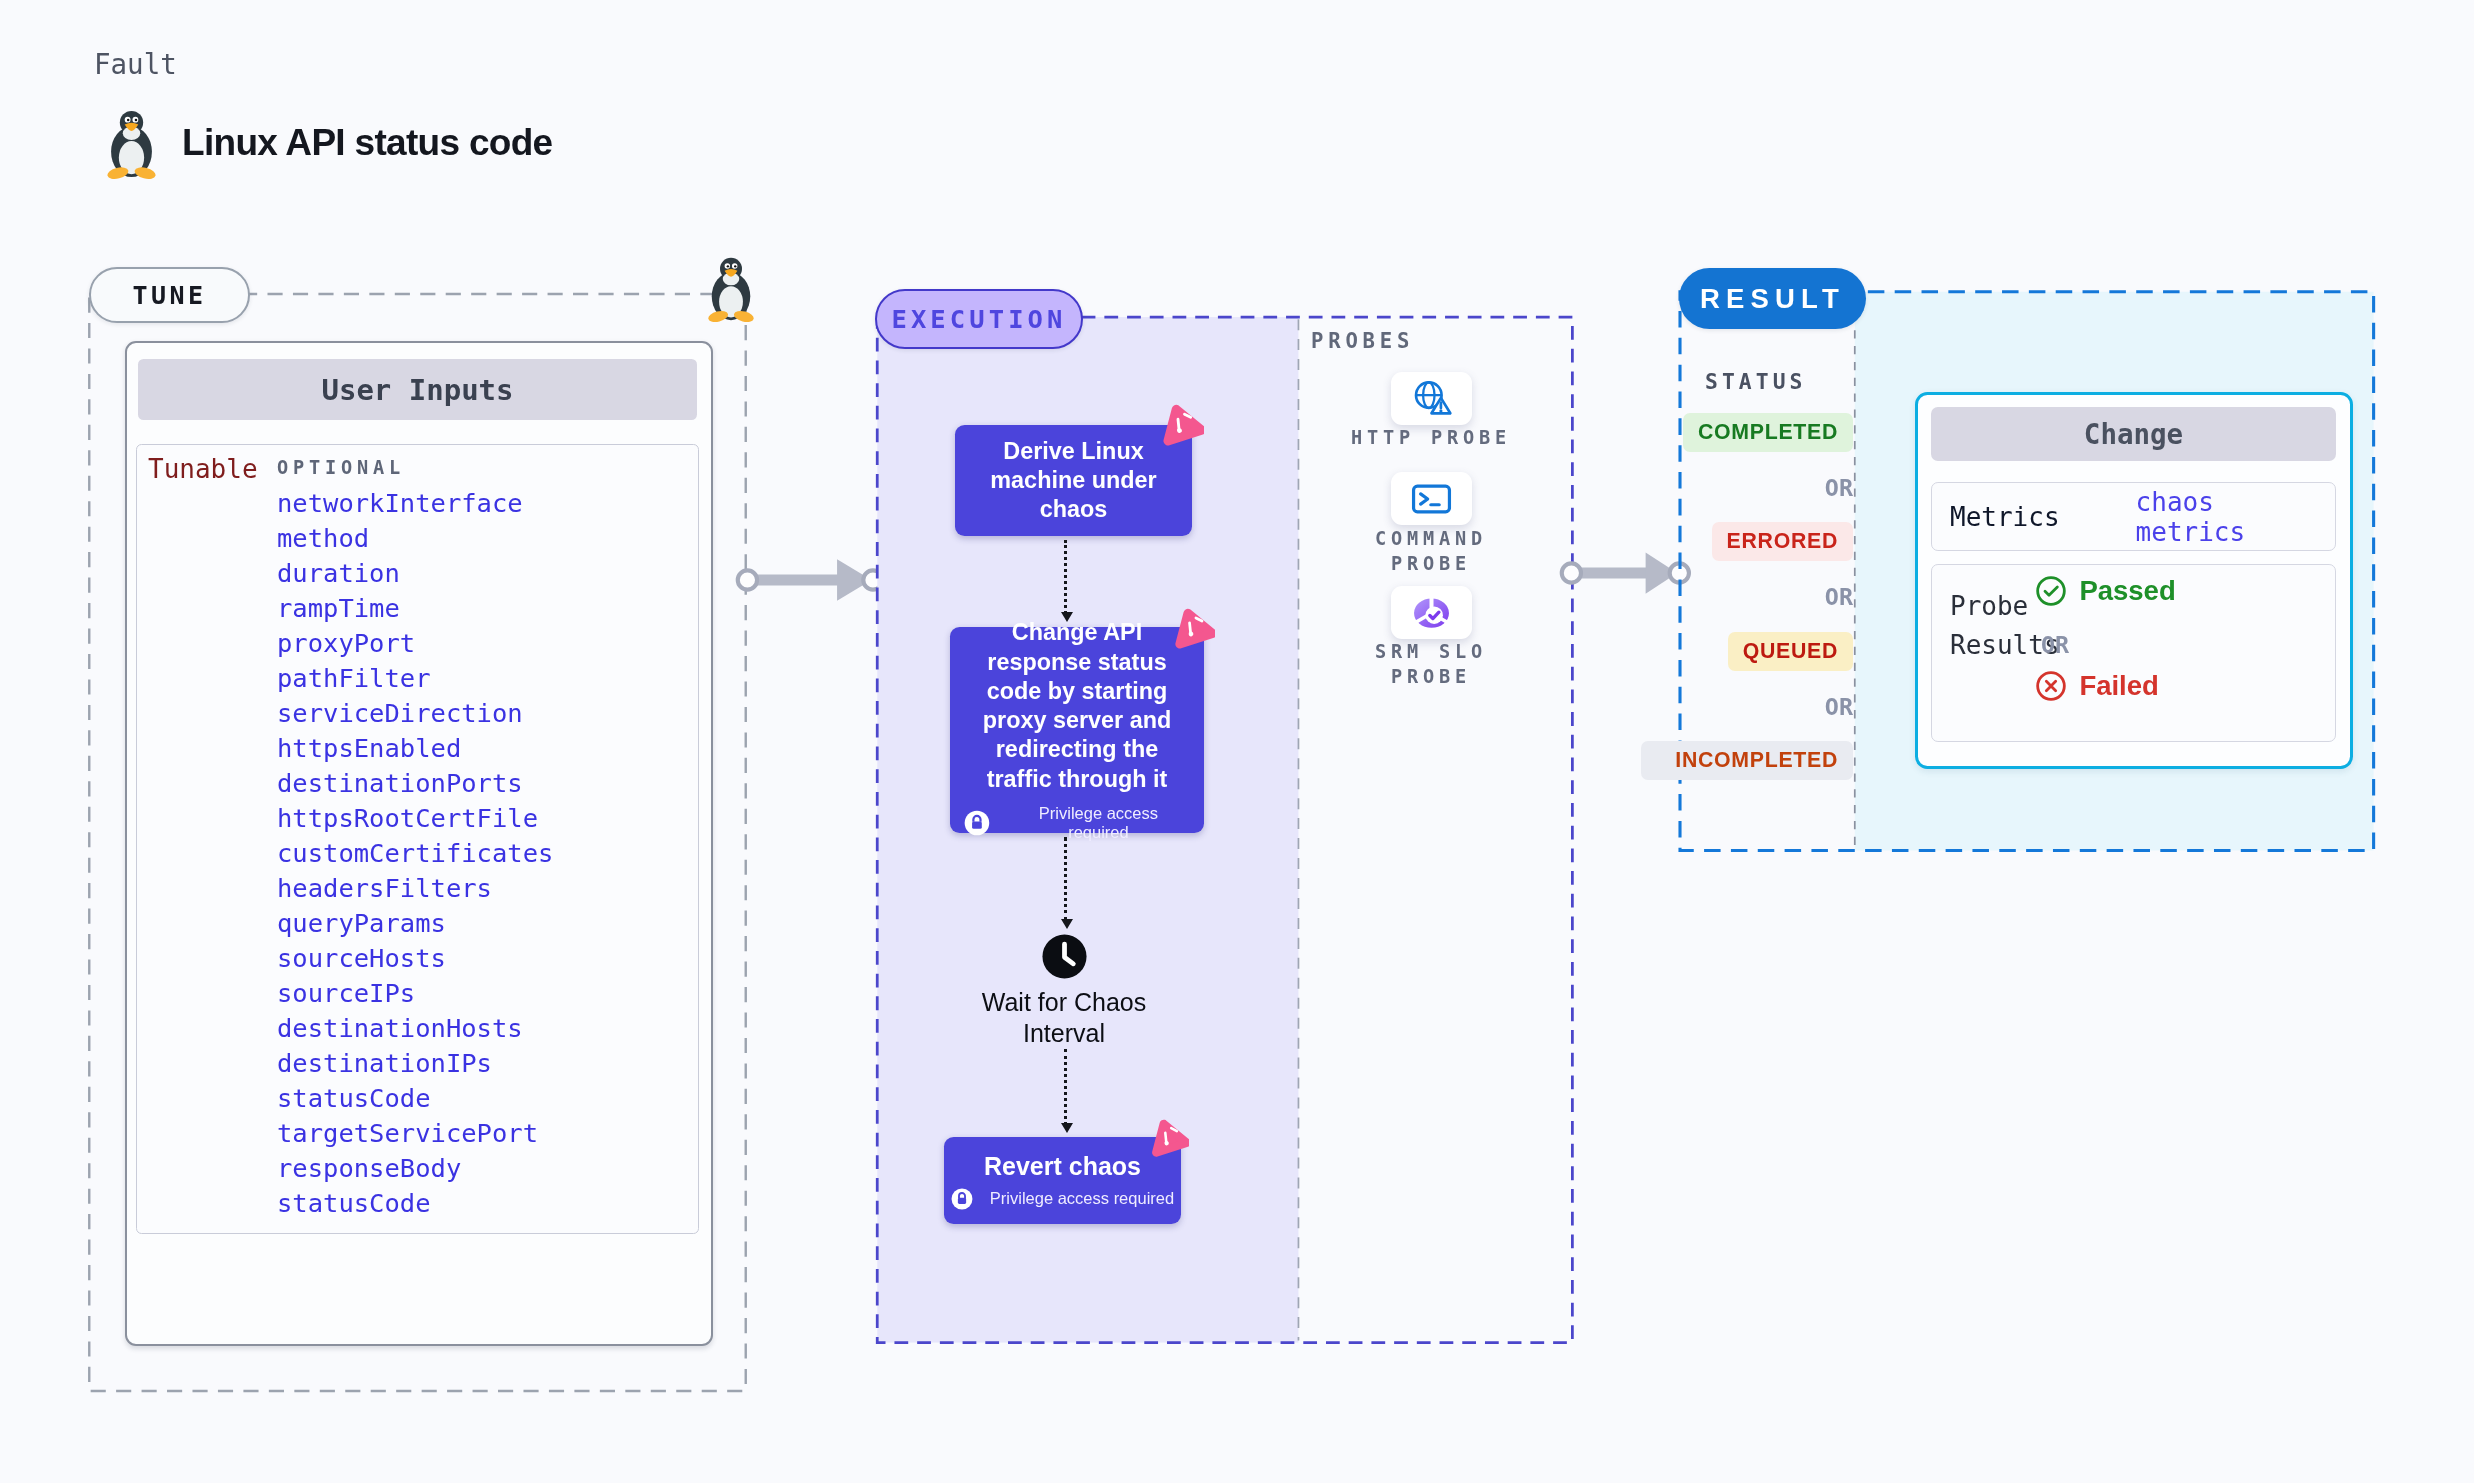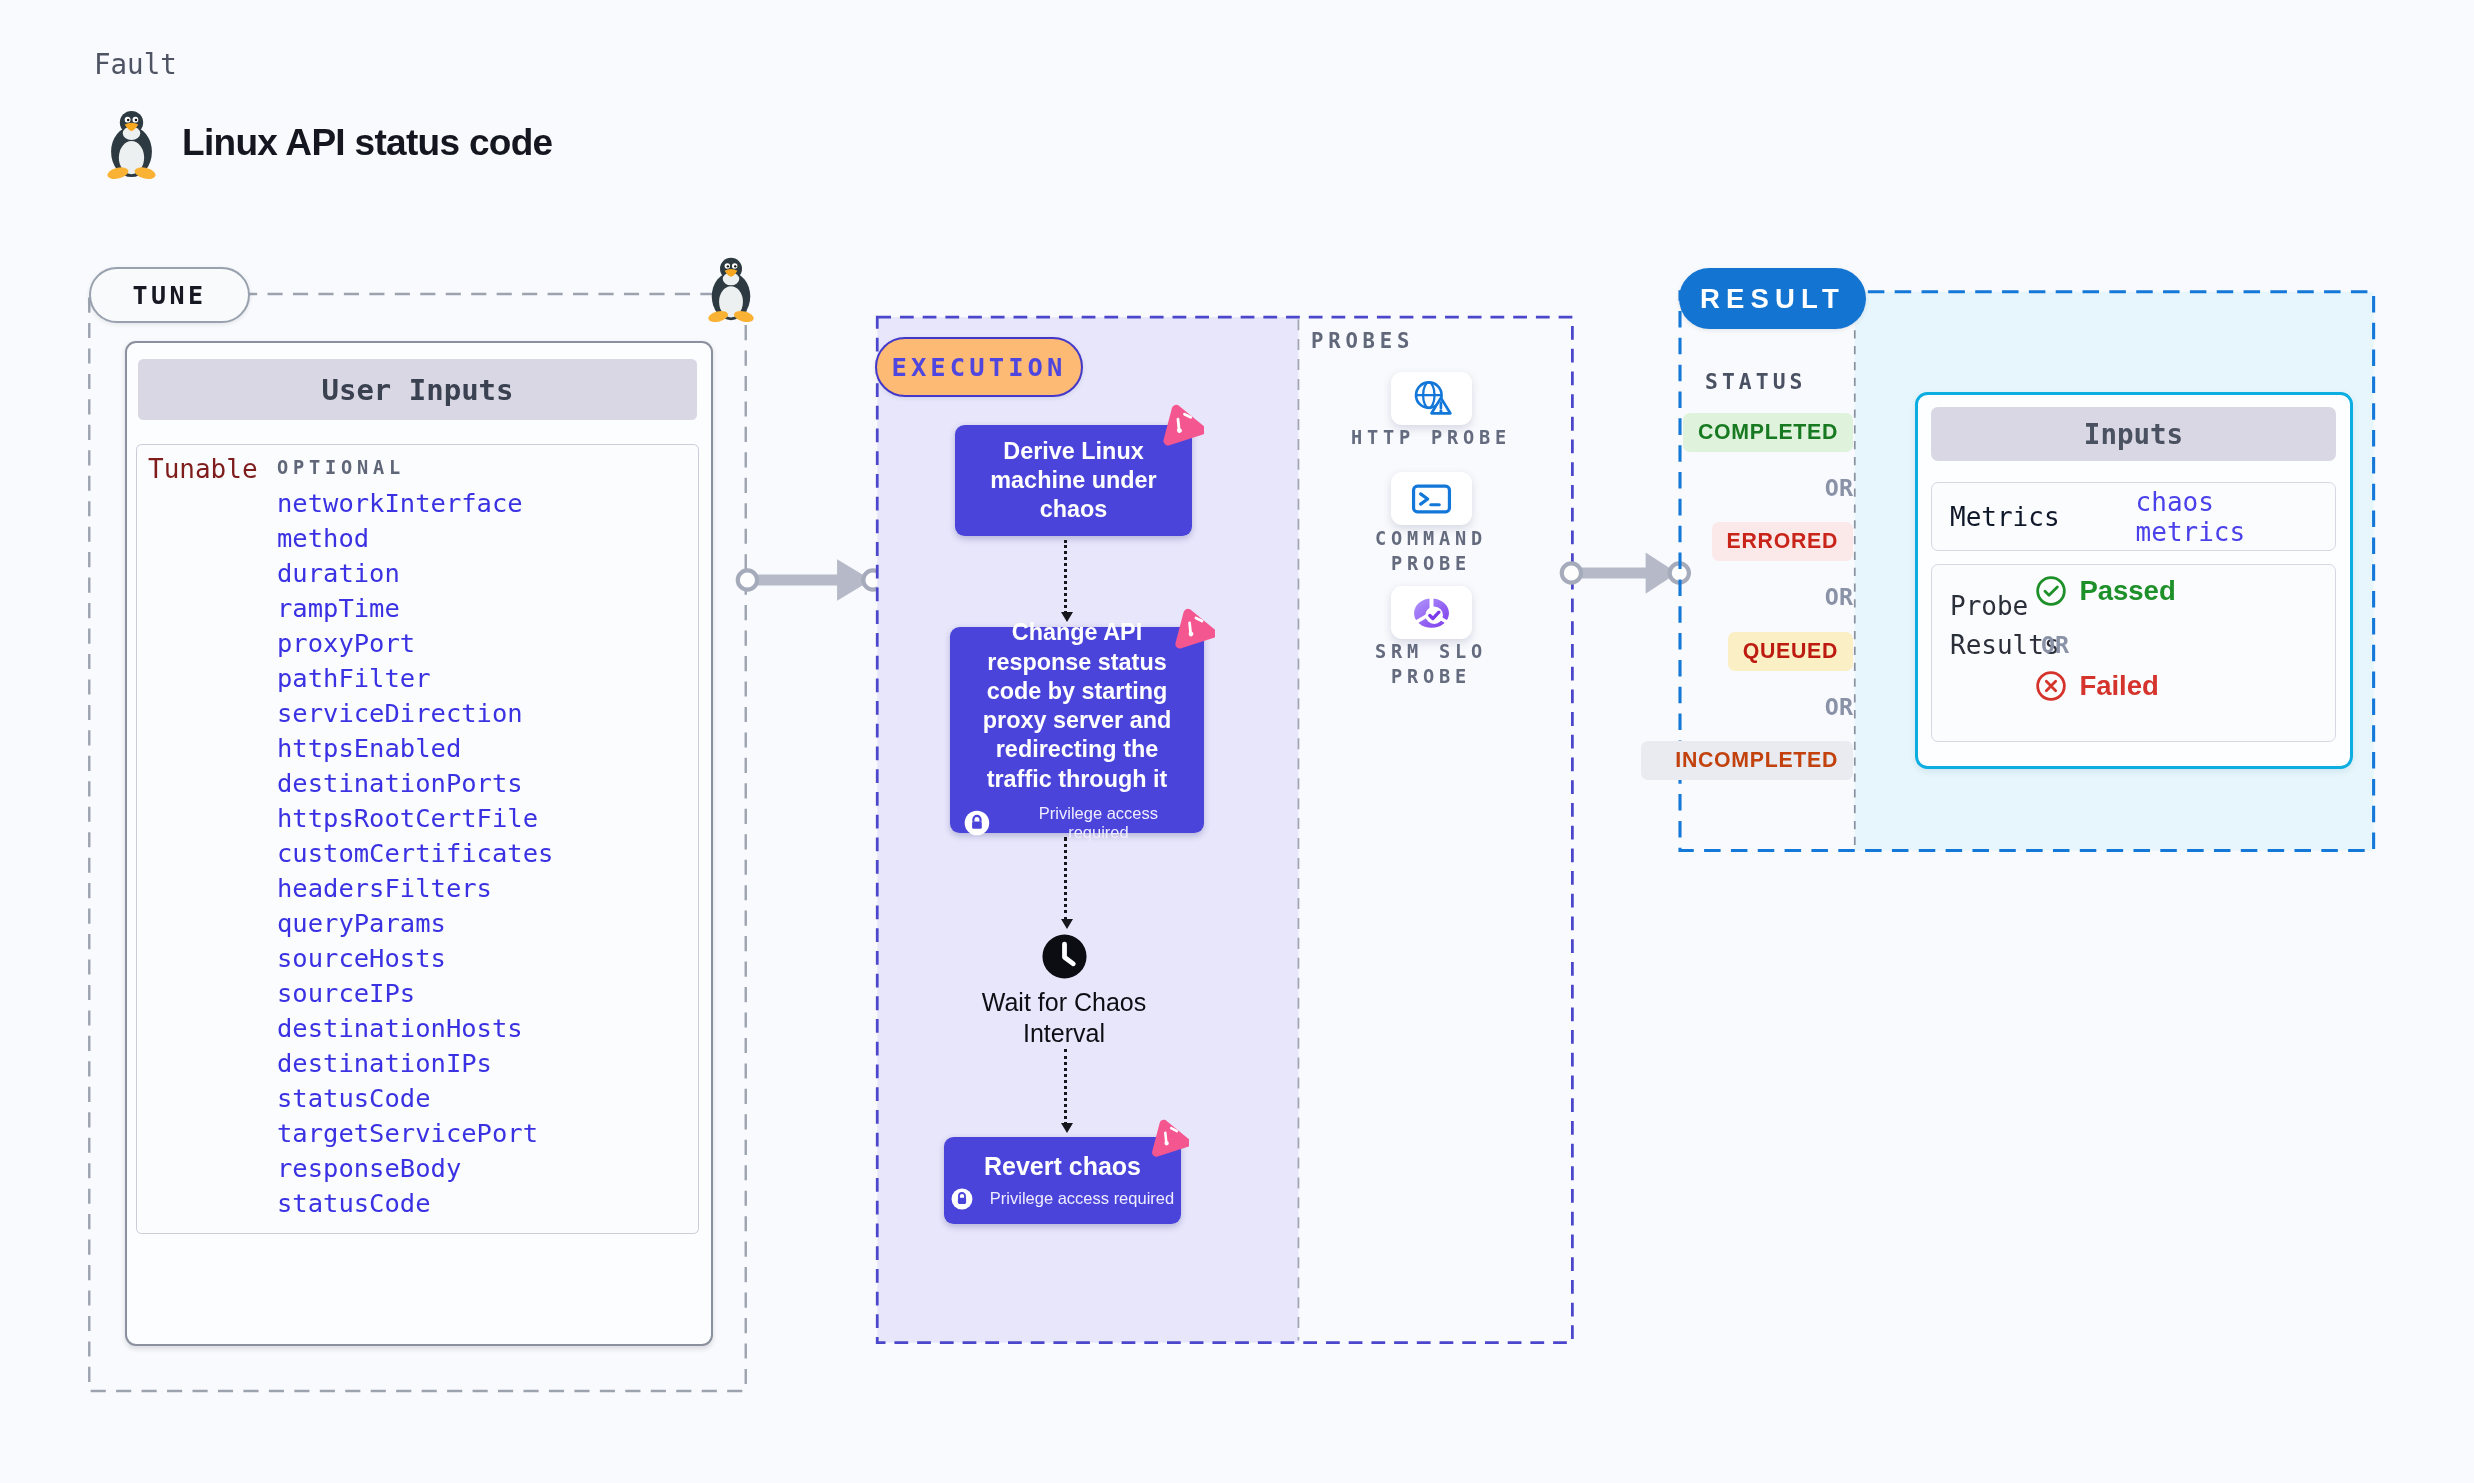--- a/index.html
+++ b/index.html
@@ -10,22 +10,22 @@
 
   
   .kicker{left:94px;top:48px;font-size:27.5px;color:#4E5463;font-weight:500;}
   .page-title{left:182px;top:122px;font-size:37px;font-weight:700;color:#14171F;letter-spacing:-0.7px;}
 
   
   .pill{display:flex;align-items:center;justify-content:center;border-radius:33px;
         box-shadow:0 1.4px 4.1px rgba(30,35,60,.10);}
   .tune-pill{left:89px;top:267px;width:157px;height:52px;background:#F8FAFC;
              border:2.1px solid #98A1AD;color:#161922;font-size:25px;font-weight:600;letter-spacing:3.4px;}
-  .exec-pill{left:875px;top:289px;width:204px;height:56px;background:#fdba74;
-             border:2.8px solid #4338CA;color:#4F46DF;font-size:25.5px;font-weight:700;letter-spacing:4.1px;margin-top:48px;}
+  .exec-pill{left:875px;top:289px;width:204px;height:56px;background:#c4b5fd;
+             border:2.8px solid #4338CA;color:#4F46DF;font-size:25.5px;font-weight:700;letter-spacing:4.1px;}
   .result-pill{left:1679px;top:268px;width:187px;height:61px;background:#1474D2;
              color:#FFFFFF;font-size:27.5px;font-weight:700;letter-spacing:6.2px;}
 
   
   .ui-card{left:125px;top:341px;width:584px;height:1001px;background:#FCFDFE;
            border:2.8px solid #8A909D;border-radius:11px;box-shadow:0 2.1px 5.5px rgba(30,35,60,.14);}
   .ui-header{left:138px;top:359px;width:559px;height:61px;background:#D8D7E3;border-radius:5.5px;
              display:flex;align-items:center;justify-content:center;
              font-size:29px;font-weight:600;color:#3A4150;}
   .ui-body{left:136px;top:444px;width:561px;height:788px;border:1.4px solid #C9CCD9;border-radius:5.5px;
@@ -296,21 +296,21 @@
       <div class="status-badge" style="background: rgb(223, 243, 220); color: rgb(23, 122, 33);">COMPLETED</div>
       <div class="or-sep">OR</div>
       <div class="status-badge" style="background: rgb(251, 232, 232); color: rgb(201, 36, 26);">ERRORED</div>
       <div class="or-sep">OR</div>
       <div class="status-badge" style="background: rgb(250, 239, 197); color: rgb(189, 26, 16);">QUEUED</div>
       <div class="or-sep">OR</div>
       <div class="status-badge" style="background: rgb(233, 235, 241); color: #c2410c; padding-left: 34px;">INCOMPLETED</div>
     </div>
 
   <div class="abs output-card"></div>
-  <div class="abs out-header mono">Inputs</div>
+  <div class="abs out-header mono">Change</div>
 
   <div class="abs out-row metrics-row">
     <span class="metrics-label mono">Metrics</span>
     <span class="metrics-value mono">chaos metrics</span>
   </div>
 
   <div class="abs out-row probe-row">
     <div class="probe-row-label mono">Probe Results</div>
     <div class="passed-line">
       <svg width="32" height="32" viewBox="0 0 48 48">

